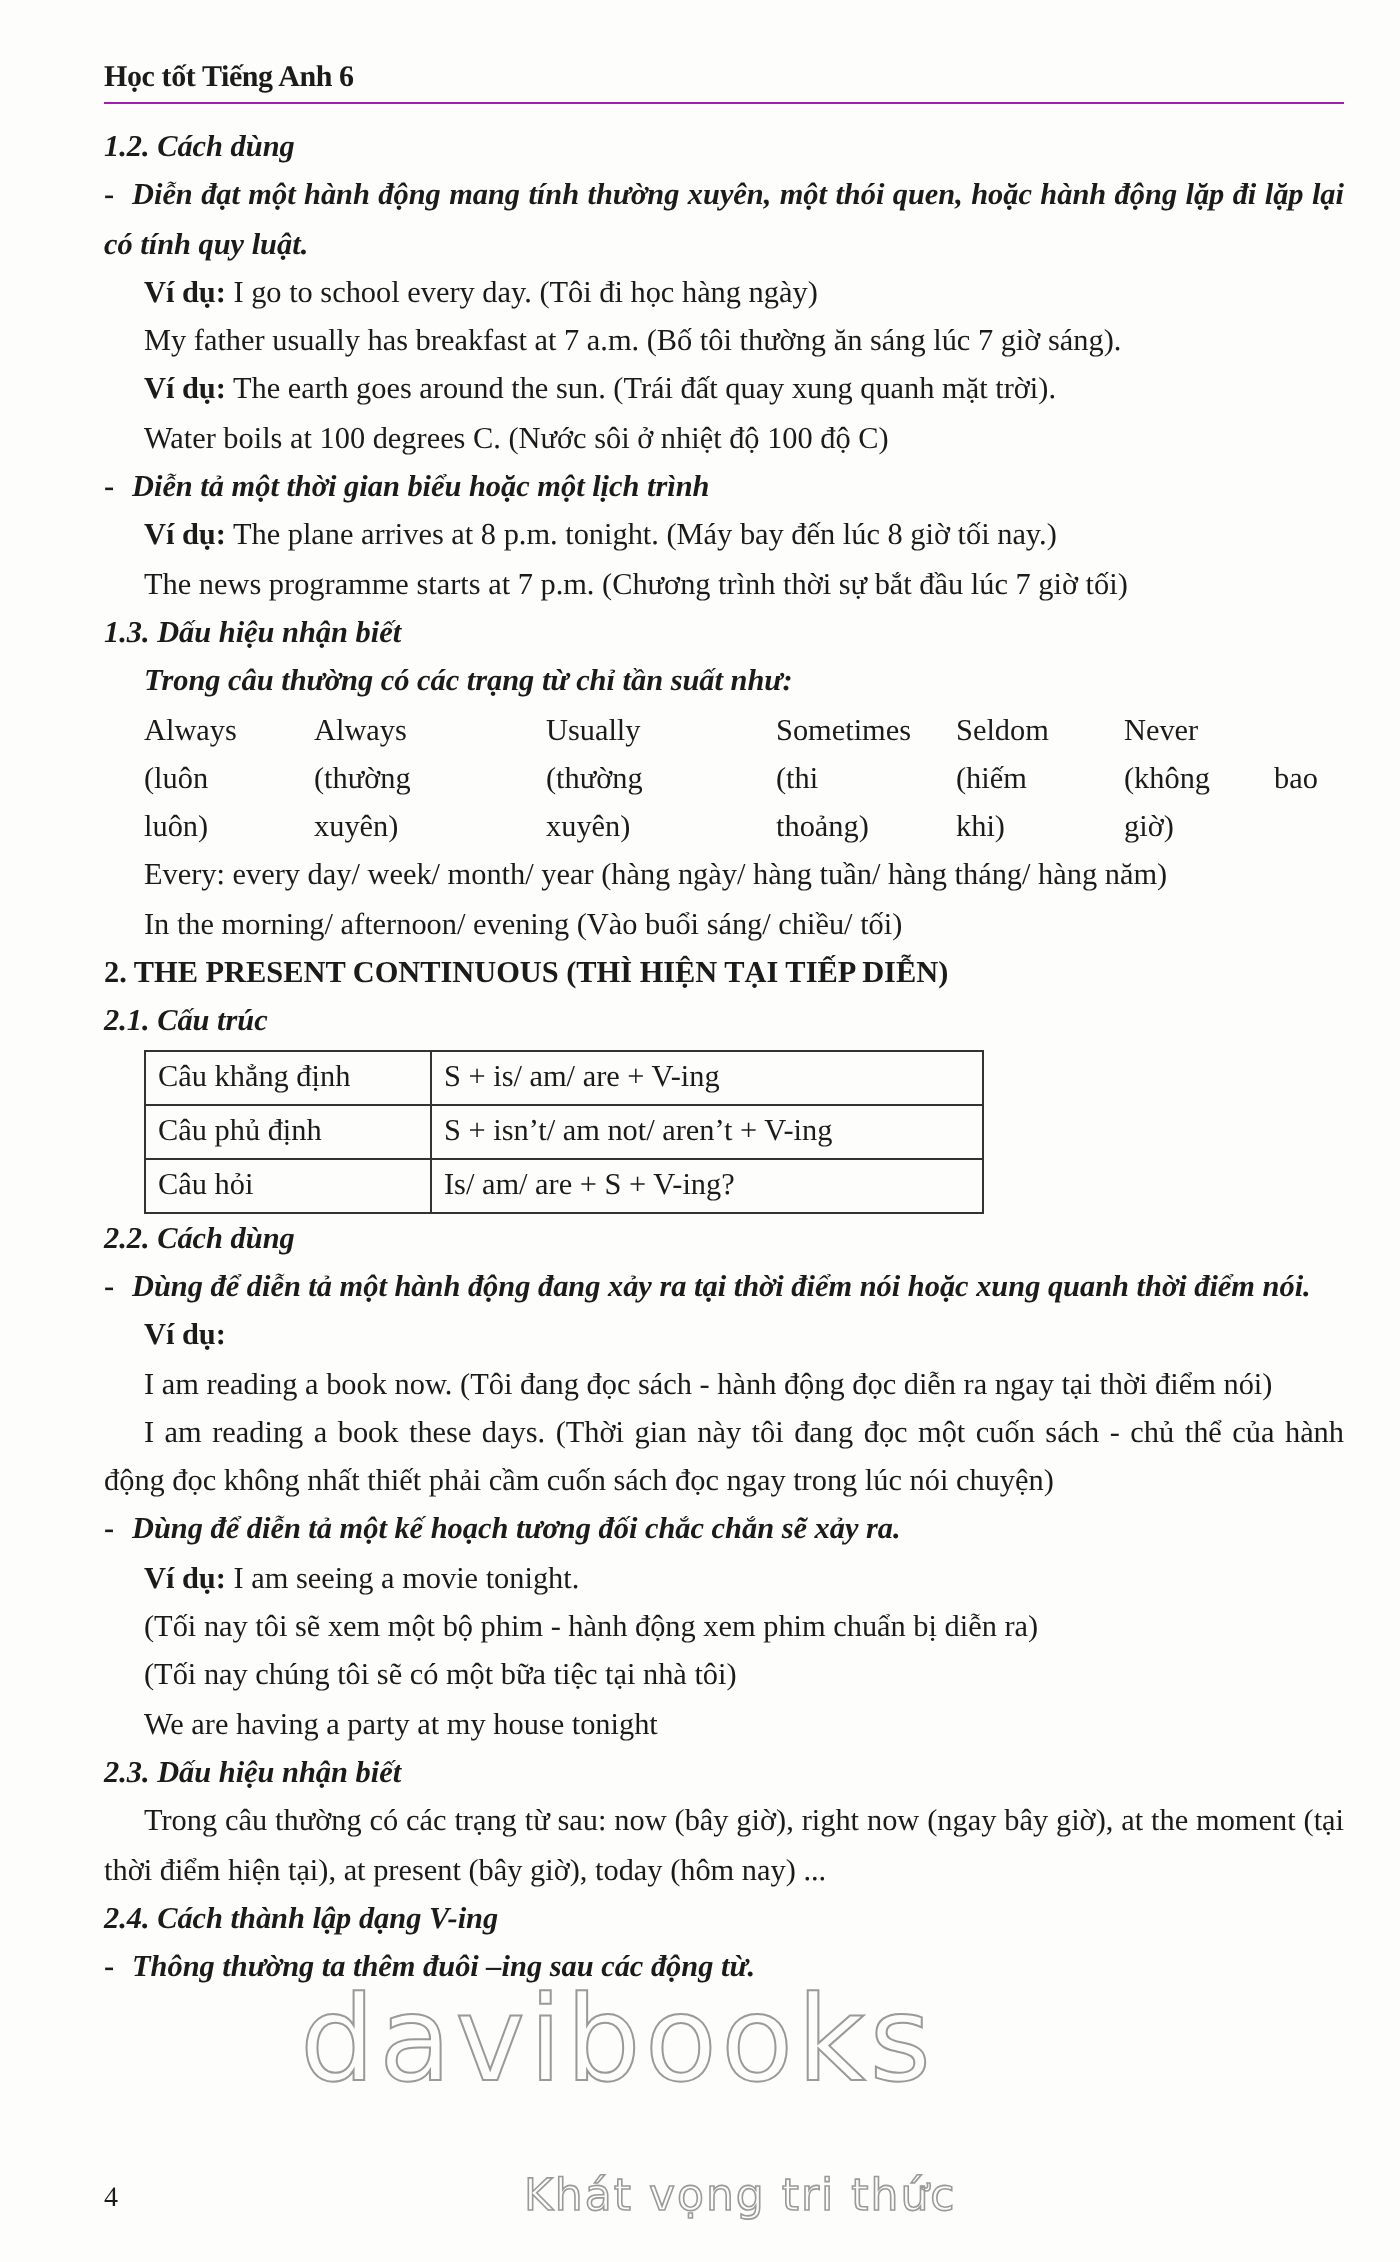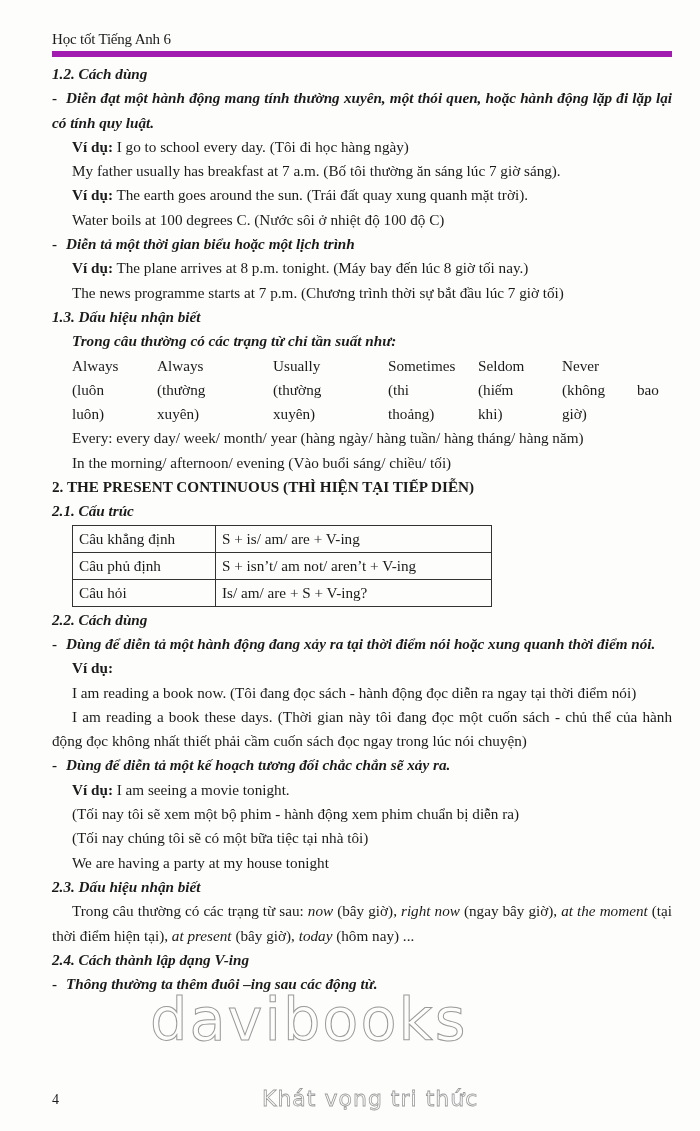--- a/index.html
+++ b/index.html
@@ -5,30 +5,30 @@
   html, body { margin: 0; padding: 0; }
   body {
     width: 700px; height: 1131px; overflow: hidden;
     background: #fdfdfc; color: #1b1b1b;
     font-family: "Liberation Serif", "DejaVu Serif", serif;
     position: relative;
   }
   .page { position: absolute; left: 0; top: 0; width: 700px; height: 1131px; }
   .running-header {
     position: absolute; left: 52px; top: 31px; width: 620px;
-    font-size: 15px; font-weight: normal; letter-spacing: -0.2px;
-    padding-bottom: 3px; border-bottom: 6px solid #a21caf;
+    font-size: 15px; font-weight: bold; letter-spacing: -0.2px;
+    padding-bottom: 3px; border-bottom: 1px solid #a21caf;
   }
   .content { position: absolute; left: 52px; top: 62px; width: 620px; font-size: 15.2px; line-height: 24.3px; }
   .h { font-style: italic; font-weight: bold; }
   .bul { font-style: italic; font-weight: bold; }
   .bul .dash { font-style: normal; display: inline-block; width: 14px; }
   .ind { padding-left: 20px; }
   .b { font-weight: bold; }
-  .i { font-style: italic; }
+  .i { }
   .h2 { font-weight: bold; }
   .adv-grid { display: grid; grid-template-columns: 85px 116px 115px 90px 84px 75px 40px; padding-left: 20px; }
   table.struct { margin-left: 20px; border-collapse: collapse; width: 420px; margin-top: 1px; margin-bottom: 1px; }
   table.struct td { border: 1.5px solid #333; padding: 2px 6px; height: 22px; line-height: 22px; }
   table.struct td:first-child { width: 130px; }
   .just { text-align: justify; }
   .footer-num { position: absolute; left: 52px; top: 1092px; font-size: 14px; }
   .wm1 {
     position: absolute; left: 150px; top: 985px; font-family: "DejaVu Sans", sans-serif;
     font-size: 59px; color: transparent; -webkit-text-stroke: 1px #9a9a9a; letter-spacing: 2px;

